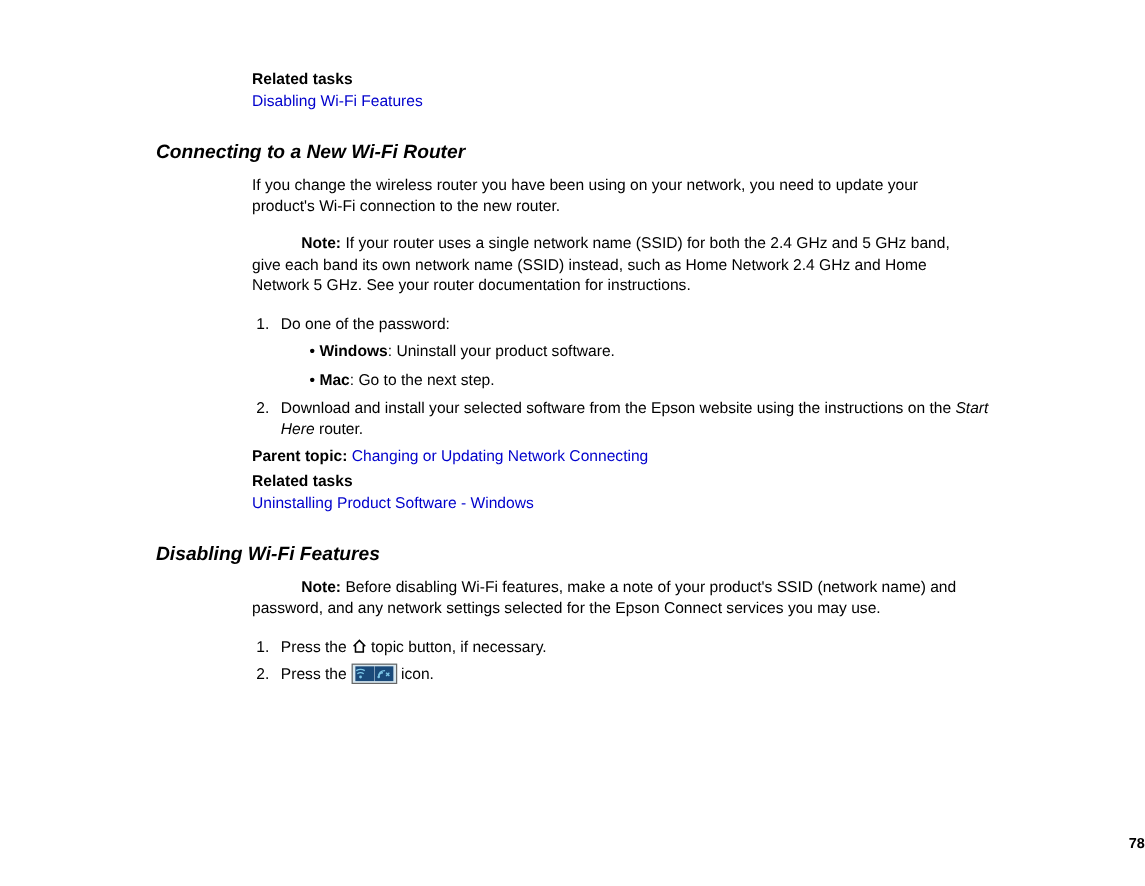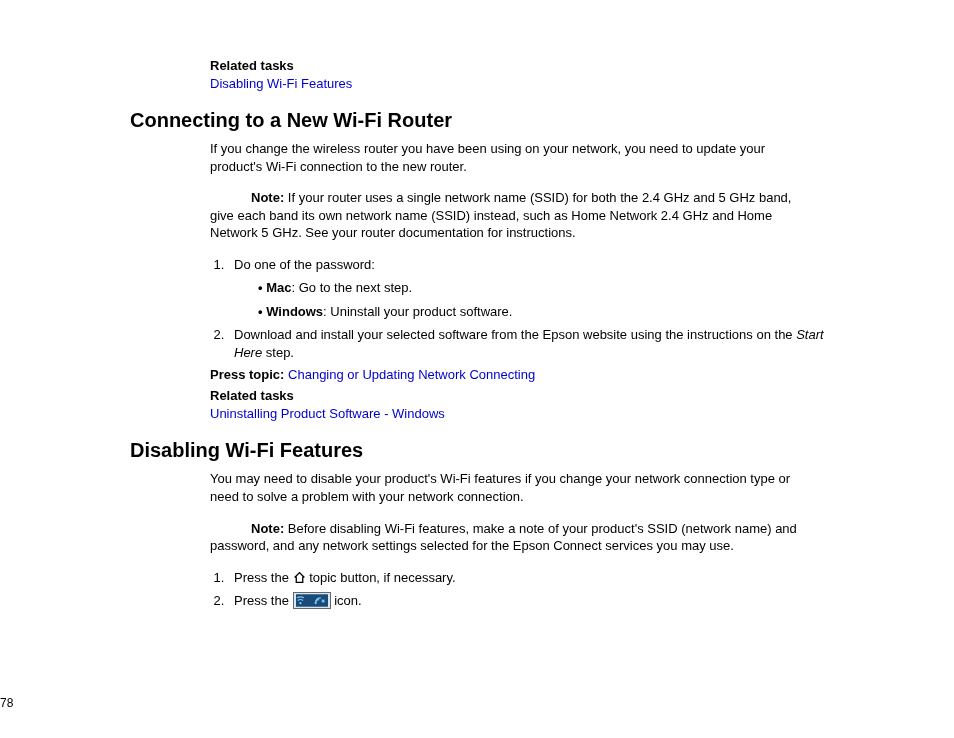--- a/index.html
+++ b/index.html
@@ -22,23 +22,24 @@
     }
     .related-heading {
       font-weight: bold;
       margin: 0 0 3px 0;
     }
     .link {
       color: #0000cc;
       cursor: pointer;
     }
     h2.section-heading {
-      font-size: 20px;
+      font-size: 16px;
       font-weight: bold;
-      margin: 18px 0 8px 0;
+      margin: 28px 0 8px 0;
+      font-style: italic;
     }
     p {
       margin: 0 10px 14px 0;
       line-height: 1.35;
     }
     .note-label {
       font-weight: bold;
       padding-left: 41px;
     }
     ol.numbered {
@@ -94,22 +95,22 @@
       top: -1px;
     }
     .wifi-iconbox svg {
       display: inline-block;
     }
     .pagenum {
       position: absolute;
       bottom: 28px;
       left: 0;
       right: 0;
-      text-align: left;
-      font-weight: normal;
+      text-align: right;
+      font-weight: bold;
       font-size: 12px;
     }
   </style>
 </head>
 <body>
 
 <div class="page">
 
   <div class="indent">
     <div class="related-heading">Related tasks</div>
@@ -117,38 +118,37 @@
   </div>
 
   <h2 class="section-heading">Connecting to a New Wi-Fi Router</h2>
   <div class="indent">
     <p>If you change the wireless router you have been using on your network, you need to update your product's Wi-Fi connection to the new router.</p>
     <p><span class="note-label">Note:</span><span> If your router uses a single network name (SSID) for both the 2.4 GHz and 5 GHz band, give each band its own network name (SSID) instead, such as Home Network 2.4 GHz and Home Network 5 GHz. See your router documentation for instructions.</span></p>
     <ol class="numbered">
       <li>
         <span>Do one of the password:</span>
         <ul class="bulleted">
+          <li><span class="bold">Windows</span><span>: Uninstall your product software.</span></li>
           <li><span class="bold">Mac</span><span>: Go to the next step.</span></li>
-          <li><span class="bold">Windows</span><span>: Uninstall your product software.</span></li>
         </ul>
       </li>
-      <li><span>Download and install your selected software from the Epson website using the instructions on the </span><span class="italic">Start Here</span><span> step.</span></li>
+      <li><span>Download and install your selected software from the Epson website using the instructions on the </span><span class="italic">Start Here</span><span> router.</span></li>
     </ol>
     <div class="parent-line">
-      <span class="inline-label">Press topic:</span>
+      <span class="inline-label">Parent topic:</span>
       <span> </span>
       <span class="link">Changing or Updating Network Connecting</span>
     </div>
     <div class="related-heading">Related tasks</div>
     <div><span class="link">Uninstalling Product Software - Windows</span></div>
   </div>
 
   <h2 class="section-heading">Disabling Wi-Fi Features</h2>
   <div class="indent">
-    <p>You may need to disable your product's Wi-Fi features if you change your network connection type or need to solve a problem with your network connection.</p>
     <p><span class="note-label">Note:</span><span> Before disabling Wi-Fi features, make a note of your product's SSID (network name) and password, and any network settings selected for the Epson Connect services you may use.</span></p>
     <ol class="numbered">
       <li>
         <span>Press the </span><span class="home-icon"><svg viewBox="0 0 16 16" width="13" height="13">
               <path d="M2 8 L8 2 L14 8 M4 7 L4 14 L12 14 L12 7" fill="none" stroke="#000" stroke-width="1.6"></path>
             </svg></span><span> topic button, if necessary.</span>
       </li>
       <li>
         <span>Press the </span><span class="wifi-iconbox"><svg viewBox="0 0 18 14" width="16" height="13">
               <rect x="0" y="0" width="18" height="14" fill="#1a4a7a"></rect>

